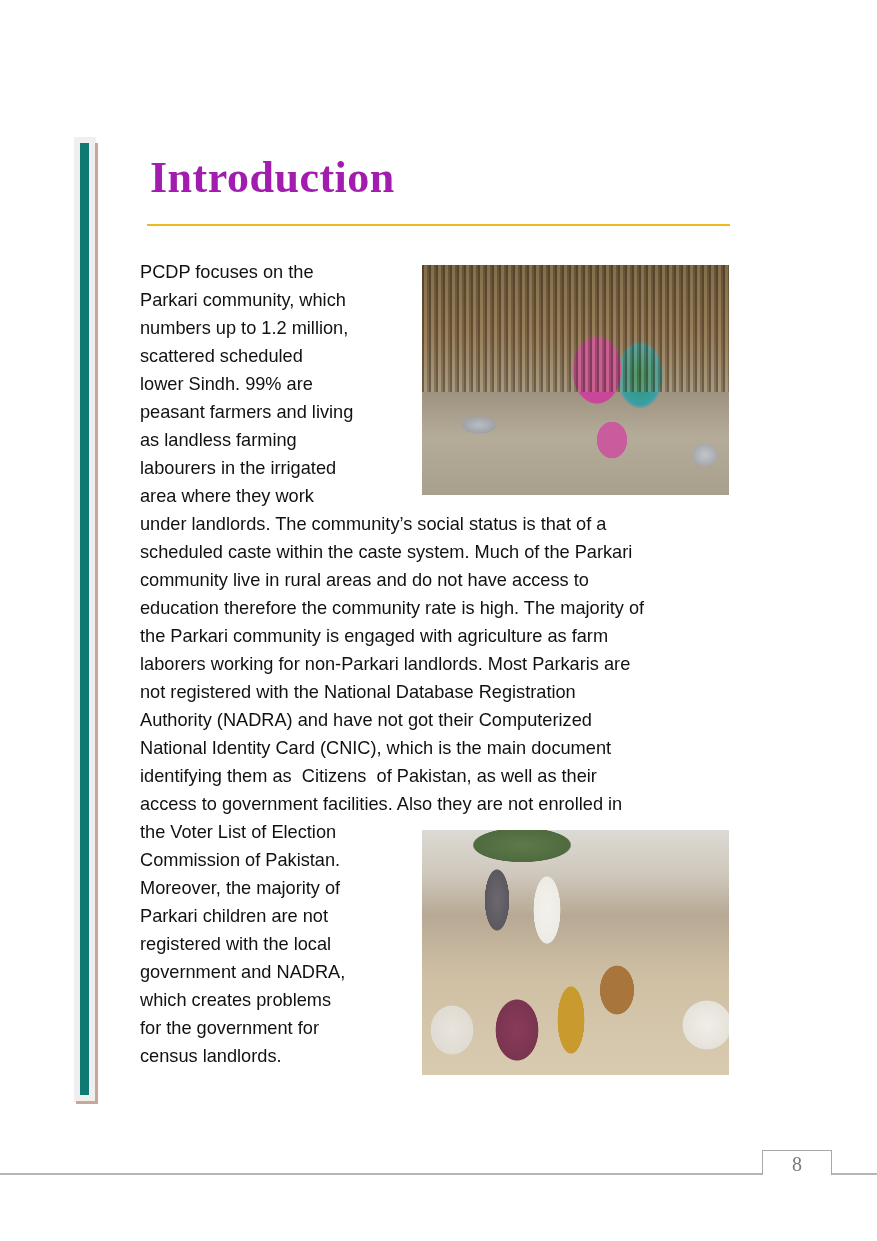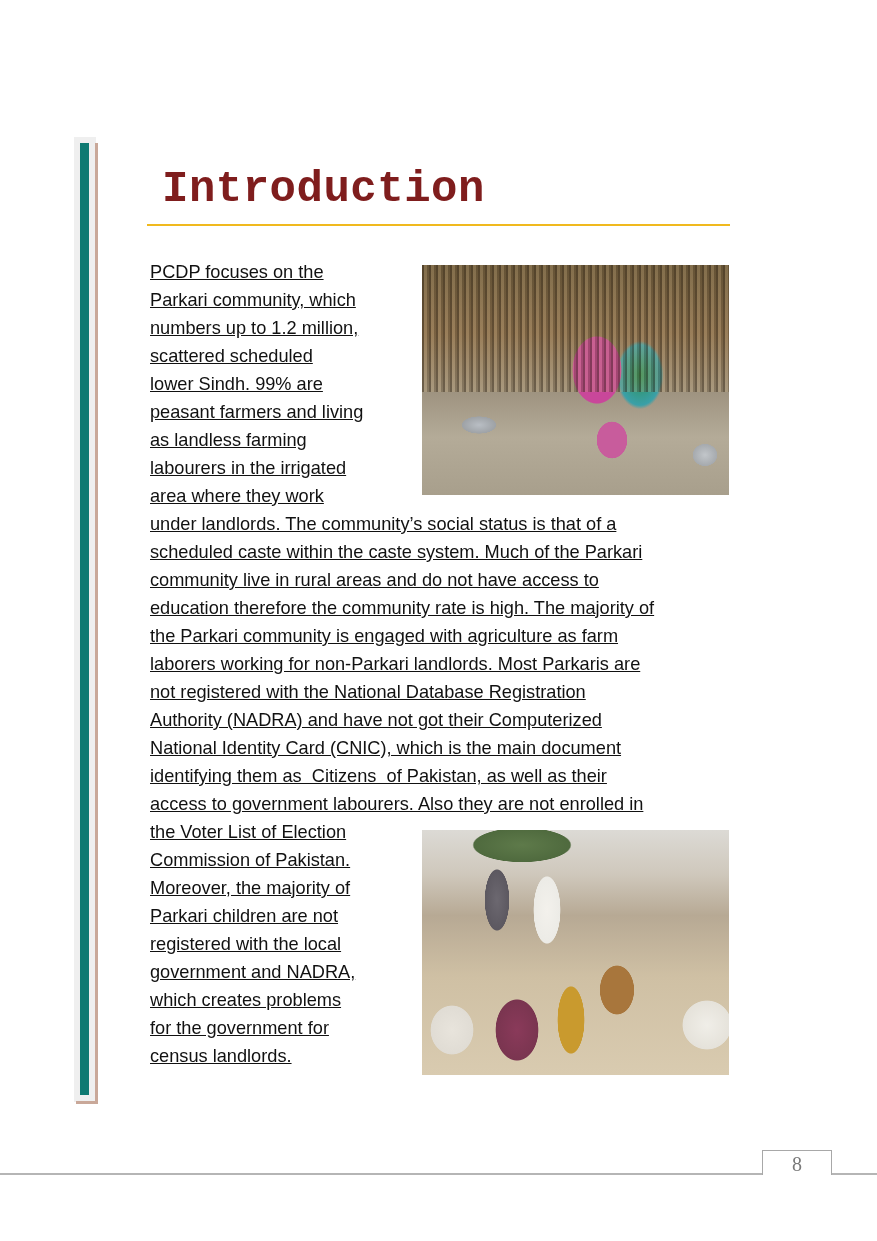--- a/index.html
+++ b/index.html
@@ -4,25 +4,25 @@
   <style>
     html, body { margin: 0; padding: 0; background: #ffffff; }
     body { width: 877px; height: 1241px; position: relative; overflow: hidden; font-family: "DejaVu Sans", sans-serif; }
 
     .side-frame { position: absolute; left: 74px; top: 137px; width: 24px; height: 967px; }
     .side-frame .shadow { position: absolute; left: 0; top: 0; width: 22px; height: 965px; background: #efefef; }
     .side-frame .teal { position: absolute; left: 6px; top: 6px; width: 9px; height: 952px; background: #0f7a72; }
     .side-frame .tan-right { position: absolute; left: 21px; top: 6px; width: 3px; height: 961px; background: #c9a899; }
     .side-frame .tan-bottom { position: absolute; left: 2px; top: 964px; width: 22px; height: 3px; background: #c9a899; }
 
-    .title { position: absolute; left: 150px; top: 152px; margin: 12px; font-family: Liberation Mono, monospace; font-weight: bold; font-size: 44px; color: #7f1d1d; letter-spacing: 0.5px; }
+    .title { position: absolute; left: 150px; top: 152px; margin: 0; font-family: Liberation Serif, serif; font-weight: bold; font-size: 44px; color: #a21caf; letter-spacing: 0.5px; }
     .title-rule { position: absolute; left: 147px; top: 224px; width: 583px; height: 2px; background: #f0b91e; }
 
     .body-text { font-family: "Liberation Sans", sans-serif; font-size: 18.2px; line-height: 28px; color: #111; }
-    .line { position: absolute; left: 150px; white-space: pre; text-decoration: underline; }
+    .line { position: absolute; left: 140px; white-space: pre; }
 
     .photo { position: absolute; overflow: hidden; }
     .photo-1 { left: 422px; top: 265px; width: 307px; height: 230px;
       background:
         radial-gradient(ellipse 40px 55px at 175px 105px, #c9479a 0%, #c9479a 60%, transparent 62%),
         radial-gradient(ellipse 38px 55px at 218px 110px, #2e8f54 0%, #3aa0a8 55%, transparent 62%),
         radial-gradient(ellipse 25px 30px at 190px 175px, #c85c9c 0%, #c85c9c 60%, transparent 62%),
         radial-gradient(ellipse 28px 14px at 57px 160px, #b9bec4 0%, #9ea2a6 60%, transparent 62%),
         radial-gradient(ellipse 20px 18px at 283px 190px, #c2c6ca 0%, #a6aaae 60%, transparent 62%),
         linear-gradient(180deg, #6b5a3d 0%, #8a7050 30%, #9e9380 55%, #b4ab98 75%, #a89f8c 100%);
@@ -76,21 +76,21 @@
   <div class="line" style="top:510px">under landlords. The community’s social status is that of a</div>
   <div class="line" style="top:538px">scheduled caste within the caste system. Much of the Parkari</div>
   <div class="line" style="top:566px">community live in rural areas and do not have access to</div>
   <div class="line" style="top:594px">education therefore the community rate is high. The majority of</div>
   <div class="line" style="top:622px">the Parkari community is engaged with agriculture as farm</div>
   <div class="line" style="top:650px">laborers working for non-Parkari landlords. Most Parkaris are</div>
   <div class="line" style="top:678px">not registered with the National Database Registration</div>
   <div class="line" style="top:706px">Authority (NADRA) and have not got their Computerized</div>
   <div class="line" style="top:734px">National Identity Card (CNIC), which is the main document</div>
   <div class="line" style="top:762px">identifying them as  Citizens  of Pakistan, as well as their</div>
-  <div class="line" style="top:790px">access to government labourers. Also they are not enrolled in</div>
+  <div class="line" style="top:790px">access to government facilities. Also they are not enrolled in</div>
   <div class="line" style="top:818px">the Voter List of Election</div>
   <div class="line" style="top:846px">Commission of Pakistan.</div>
   <div class="line" style="top:874px">Moreover, the majority of</div>
   <div class="line" style="top:902px">Parkari children are not</div>
   <div class="line" style="top:930px">registered with the local</div>
   <div class="line" style="top:958px">government and NADRA,</div>
   <div class="line" style="top:986px">which creates problems</div>
   <div class="line" style="top:1014px">for the government for</div>
   <div class="line" style="top:1042px">census landlords.</div>
 </div>

